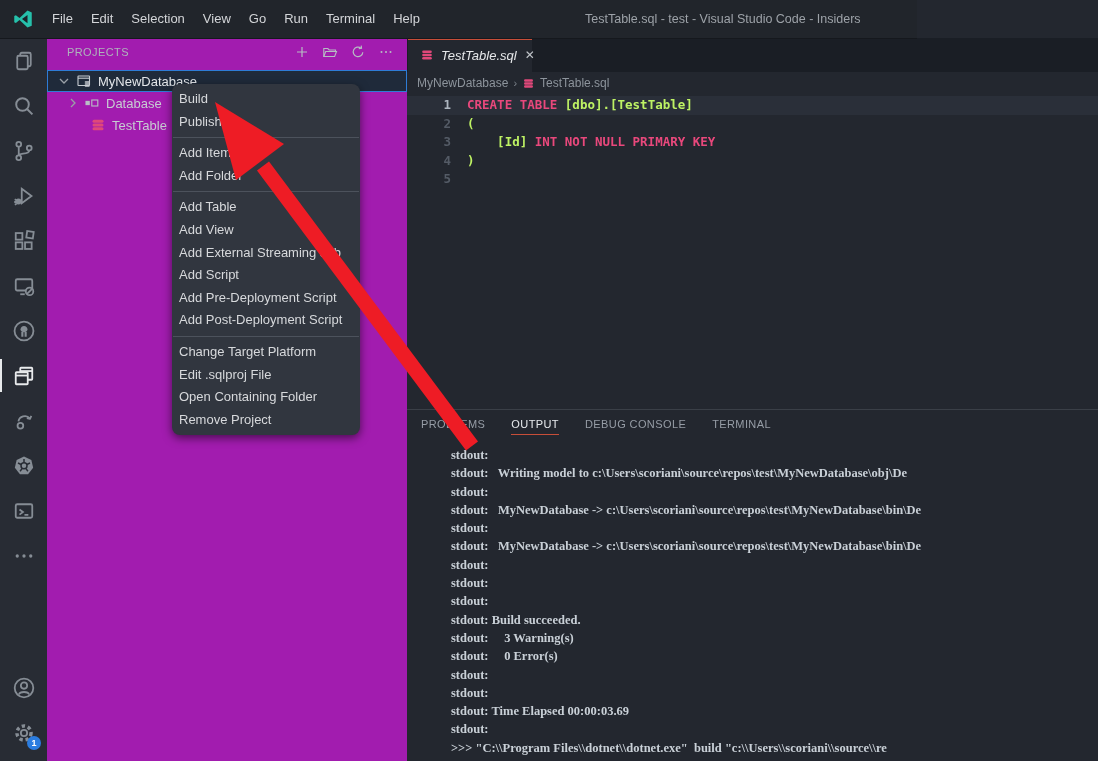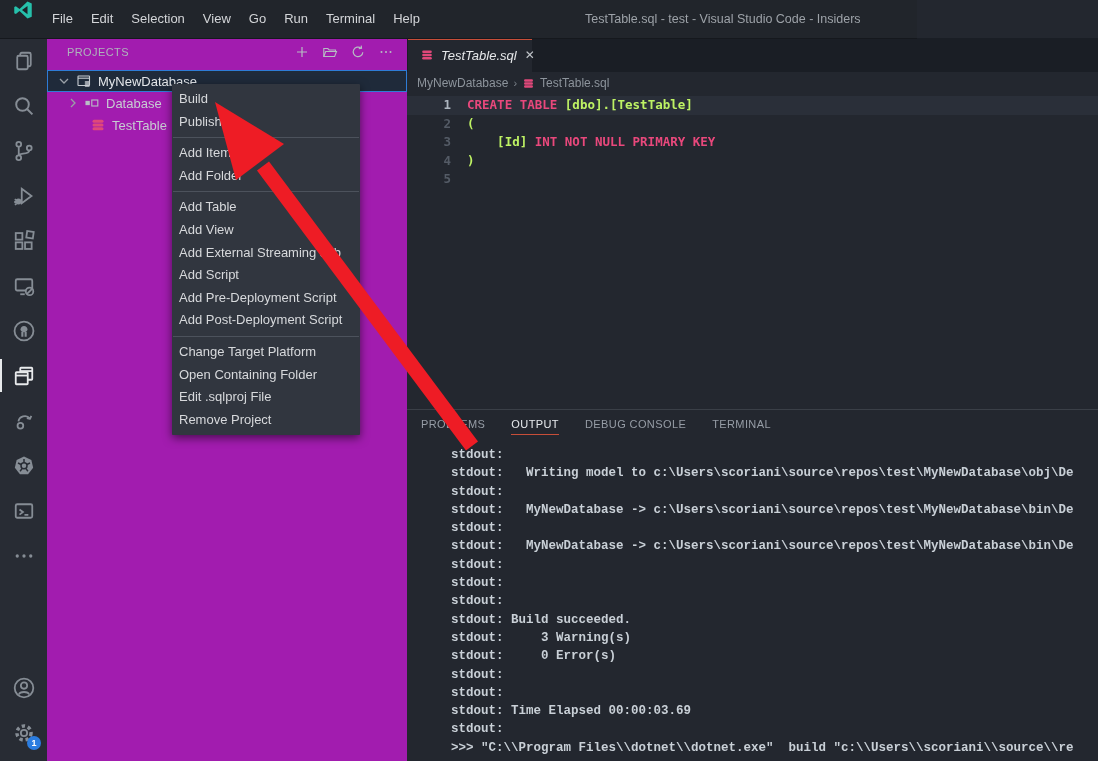--- a/index.html
+++ b/index.html
@@ -1,21 +1,21 @@
 <!DOCTYPE html>
 <html style="--keyword: #e9487c; --active_tab_border: #c74e39; --arrow_red: #ee1c25; --selection_border: #2e7cd6; --settings_badge_bg: #2b7de0; --logo_teal: #26c0ab; --database_icon_pink: #e0487a;"><head>
 <meta charset="utf-8">
 <style>
   html,body{margin:0;padding:0;background:#111;}
   #app{position:relative;width:1098px;height:761px;overflow:hidden;
        font-family:"Liberation Sans", sans-serif;
        background:#23272f;color:#d5d9de;-webkit-font-smoothing:antialiased;}
   
   .titlebar{position:absolute;left:0;top:0;width:917px;height:38px;background:#21252b;
-            border-bottom:1px solid #15181d;display:flex;z-index:5;}
+            border-bottom:1px solid #15181d;display:flex;align-items:center;z-index:5;}
   .logo{width:20px;height:20px;margin:0 10px 0 13px;flex:none;}
   .menubar{display:flex;align-items:center;height:100%;}
   .menu-item{padding:0 9px;font-size:13px;color:#d3d5d8;line-height:38px;cursor:default;}
   .window-title{position:absolute;left:585px;top:0;line-height:38px;font-size:12.5px;color:#9da2a8;}
   
   .activitybar{position:absolute;left:0;top:38px;width:47px;height:723px;background:#282c34;
                display:flex;flex-direction:column;align-items:center;z-index:4;}
   .ab-icon{width:47px;height:45px;display:flex;align-items:center;justify-content:center;
            color:#868d95;position:relative;}
   .ab-icon svg{width:24px;height:24px;}
@@ -57,26 +57,26 @@
   .code-line.current .gutter{color:#aeb6c0;}
   .code-text{margin-left:16px;white-space:pre;}
   .kw{color:var(--keyword,#e9487c);}
   .pl{color:#bef264;}
   
   .panel{flex:1;border-top:1px solid #3a3f47;display:flex;flex-direction:column;min-height:0;}
   .panel-tabs{height:29px;display:flex;align-items:center;padding-left:14px;gap:26px;flex:none;}
   .ptab{font-size:11px;letter-spacing:.4px;color:#969da6;position:relative;line-height:29px;cursor:pointer;white-space:nowrap;}
   .ptab.active{color:#e7eaed;}
   .ptab.active::after{content:"";position:absolute;left:0;right:0;bottom:4px;height:1.5px;background:var(--active_tab_border,#c74e39);}
-  .output{flex:1;overflow:hidden;padding:7px 0 0 44px;font-family:Liberation Mono, monospace;
+  .output{flex:1;overflow:hidden;padding:7px 0 0 44px;font-family:Liberation Serif, serif;
           font-size:12.5px;font-weight:bold;line-height:18.3px;color:#c9d0d7;}
   .out-line{white-space:pre;height:18.3px;}
   
   .ctx{position:absolute;left:172px;top:84px;width:188px;background:#31363f;z-index:40;
-       box-shadow:0 3px 10px rgba(0,0,0,.55);padding:4px 0;border-radius:1px;}
+       box-shadow:0 3px 10px rgba(0,0,0,.55);padding:4px 0;border-radius:8px;}
   .ctx-item{height:22.6px;line-height:22.6px;padding-left:7px;font-size:13px;color:#d7d9dc;cursor:pointer;white-space:nowrap;}
   .ctx-sep{height:1px;background:#4c525c;margin:4px 1px;}
   
   .arrow-overlay{position:absolute;left:0;top:0;width:1098px;height:761px;z-index:60;pointer-events:none;}
 </style>
 </head>
 <body>
 
 <div id="app">
 
@@ -370,22 +370,22 @@
       <div class="ctx-item">Add Folder</div>
       <div class="ctx-sep"></div>
       <div class="ctx-item">Add Table</div>
       <div class="ctx-item">Add View</div>
       <div class="ctx-item">Add External Streaming Job</div>
       <div class="ctx-item">Add Script</div>
       <div class="ctx-item">Add Pre-Deployment Script</div>
       <div class="ctx-item">Add Post-Deployment Script</div>
       <div class="ctx-sep"></div>
       <div class="ctx-item">Change Target Platform</div>
+      <div class="ctx-item">Edit .sqlproj File</div>
       <div class="ctx-item">Open Containing Folder</div>
-      <div class="ctx-item">Edit .sqlproj File</div>
       <div class="ctx-item">Remove Project</div>
     </div>
 
   <svg class="arrow-overlay" viewBox="0 0 1098 761">
     <line x1="472" y1="446" x2="263" y2="166" stroke="var(--arrow_red,#ee1c25)" stroke-width="15"></line>
     <polygon points="215,102 284,144 236,180" fill="var(--arrow_red,#ee1c25)"></polygon>
   </svg>
 
 </div>
 

